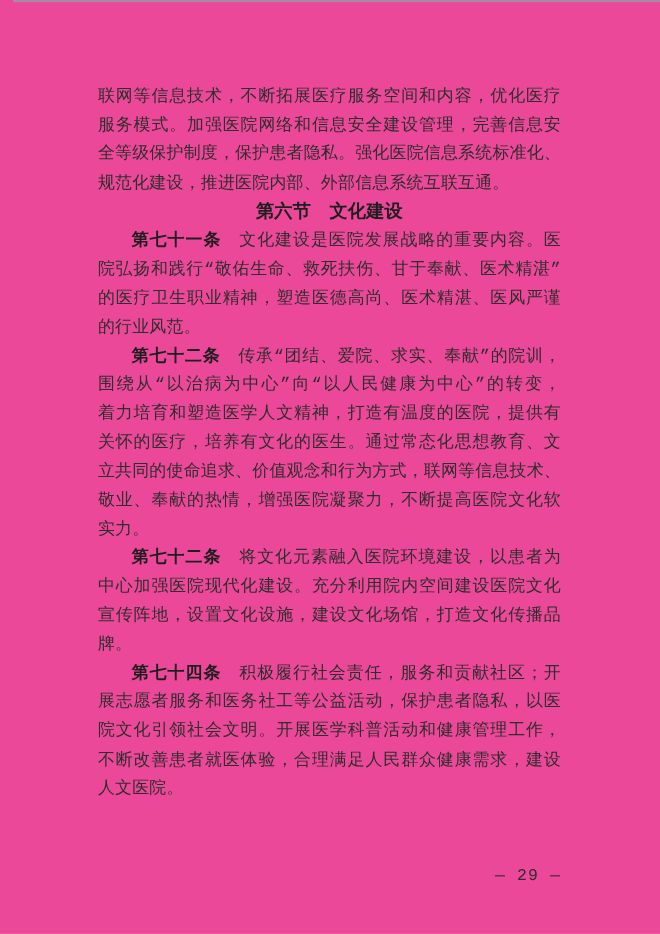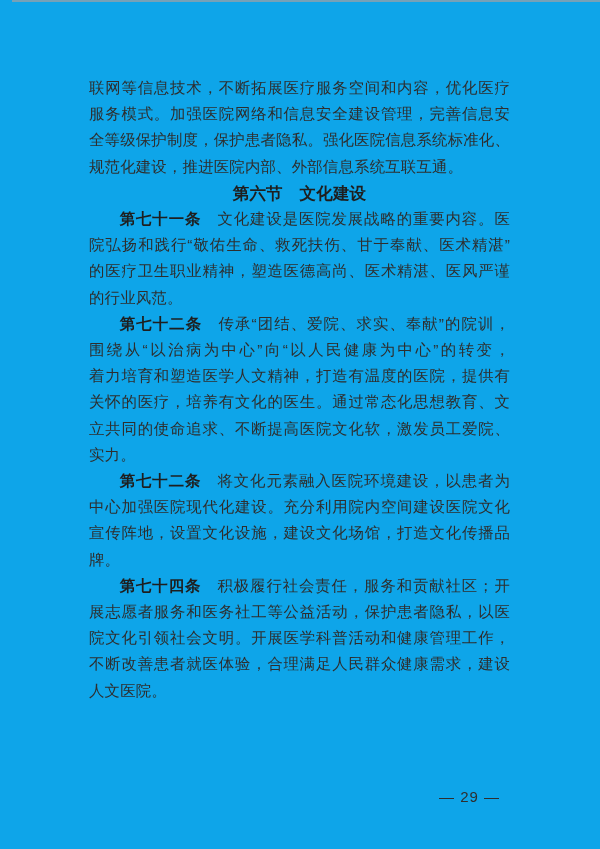--- a/index.html
+++ b/index.html
@@ -4,23 +4,23 @@
 <style>
   html, body {
     margin: 0;
     padding: 0;
     background: #ffffff;
   }
   .page {
     position: relative;
     width: 600px;
     height: 849px;
-    background: #0ea5e9;
+    background: #ec4899;
     overflow: hidden;
-    font-family: Liberation Sans, sans-serif;
+    font-family: Liberation Mono, monospace;
   }
   .top-edge {
     position: absolute;
     top: 0;
     left: 12px;
     right: 0;
     height: 2px;
     background: #9aa0a6;
     opacity: 0.75;
   }
@@ -51,21 +51,21 @@
   .line.heading {
     text-align-last: center;
     font-weight: bold;
     color: #1e1e1e;
     font-size: 16.5px;
     text-indent: 0;
   }
   .page-number {
     position: absolute;
     top: 788px;
-    right: 100px;
+    right: 90px;
     font-size: 15px;
     color: #2e2e2e;
     letter-spacing: 1px;
   }
 </style>
 </head>
 <body>
 
 <div class="page">
   <div class="top-edge"></div>
@@ -76,21 +76,22 @@
       <div class="line">规范化建设，推进医院内部、外部信息系统互联互通。</div>
       <div class="line heading">第六节　文化建设</div>
       <div class="line just indent"><b>第七十一条</b>　文化建设是医院发展战略的重要内容。医</div>
       <div class="line just">院弘扬和践行“敬佑生命、救死扶伤、甘于奉献、医术精湛”</div>
       <div class="line just">的医疗卫生职业精神，塑造医德高尚、医术精湛、医风严谨</div>
       <div class="line">的行业风范。</div>
       <div class="line just indent"><b>第七十二条</b>　传承“团结、爱院、求实、奉献”的院训，</div>
       <div class="line just">围绕从“以治病为中心”向“以人民健康为中心”的转变，</div>
       <div class="line just">着力培育和塑造医学人文精神，打造有温度的医院，提供有</div>
       <div class="line just">关怀的医疗，培养有文化的医生。通过常态化思想教育、文</div>
-      <div class="line just">立共同的使命追求、不断提高医院文化软，激发员工爱院、</div>
+      <div class="line just">立共同的使命追求、价值观念和行为方式，联网等信息技术、</div>
+      <div class="line just">敬业、奉献的热情，增强医院凝聚力，不断提高医院文化软</div>
       <div class="line">实力。</div>
       <div class="line just indent"><b>第七十二条</b>　将文化元素融入医院环境建设，以患者为</div>
       <div class="line just">中心加强医院现代化建设。充分利用院内空间建设医院文化</div>
       <div class="line just">宣传阵地，设置文化设施，建设文化场馆，打造文化传播品</div>
       <div class="line">牌。</div>
       <div class="line just indent"><b>第七十四条</b>　积极履行社会责任，服务和贡献社区；开</div>
       <div class="line just">展志愿者服务和医务社工等公益活动，保护患者隐私，以医</div>
       <div class="line just">院文化引领社会文明。开展医学科普活动和健康管理工作，</div>
       <div class="line just">不断改善患者就医体验，合理满足人民群众健康需求，建设</div>
       <div class="line">人文医院。</div>

